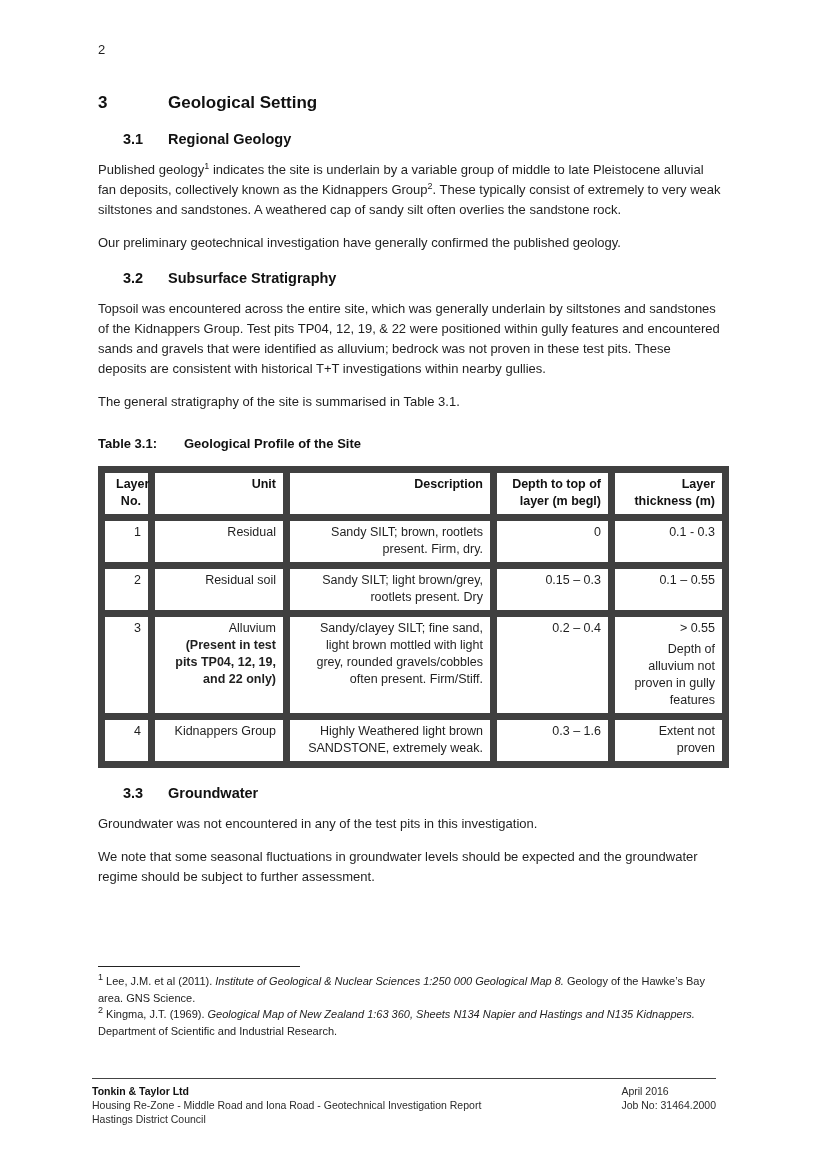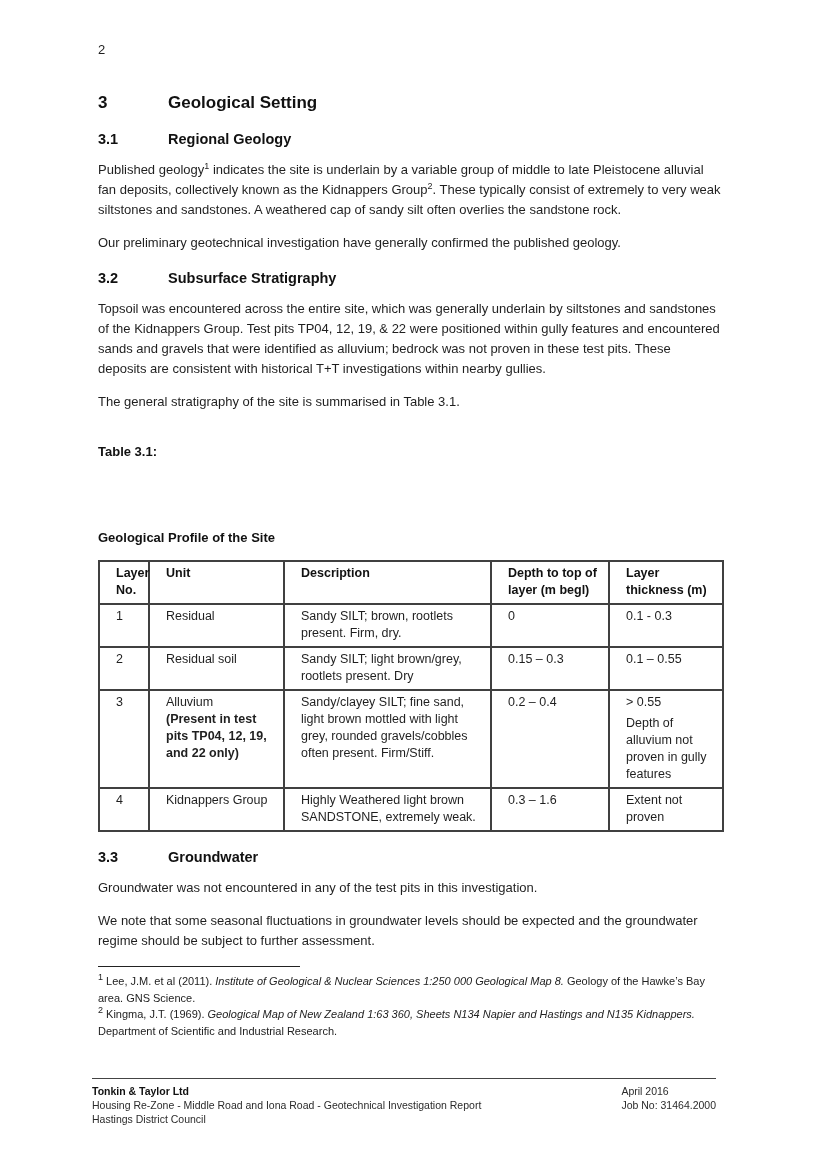--- a/index.html
+++ b/index.html
@@ -26,56 +26,56 @@
     line-height: 22px;
     color: #111;
   }
   .h2 {
     display: flex;
     margin-top: 16px;
     font-size: 14.5px;
     font-weight: bold;
     line-height: 19px;
     color: #111;
+    text-align: center;
   }
   .hnum { width: 70px; flex: 0 0 70px; }
   .body-p {
     margin-top: 11px;
     font-size: 13px;
     line-height: 20px;
   }
   sup.fnref {
     font-size: 9px;
     vertical-align: super;
     line-height: 0;
   }
   .table-caption {
     display: flex;
-    margin-top: 32px;
+    margin-top: 24px;
     font-size: 13px;
     font-weight: bold;
     line-height: 16px;
     color: #111;
-    flex-direction: column;
   }
   .table-caption .cap-label { width: 86px; flex: 0 0 86px; }
   table.geo-table {
     margin-top: 14px;
     border-collapse: collapse;
     width: 624px;
     table-layout: fixed;
     font-size: 12.5px;
     line-height: 17px;
     color: #1f1f1f;
   }
   table.geo-table td, table.geo-table th {
-    border: 2px solid #404040;
-    padding: 3px 7px 4px 16px;
+    border: 7px solid #404040;
+    padding: 3px 7px 4px 11px;
     vertical-align: top;
-    text-align: left;
+    text-align: right;
     font-weight: normal;
   }
   table.geo-table th { font-weight: bold; color: #111; }
   .cell-note { margin-top: 4px; }
   .cell-note:empty { display: none; margin: 0; }
   .unit-note { font-weight: bold; }
   .unit-note:empty { display: none; }
   .footnotes {
     position: absolute;
     left: 98px;

